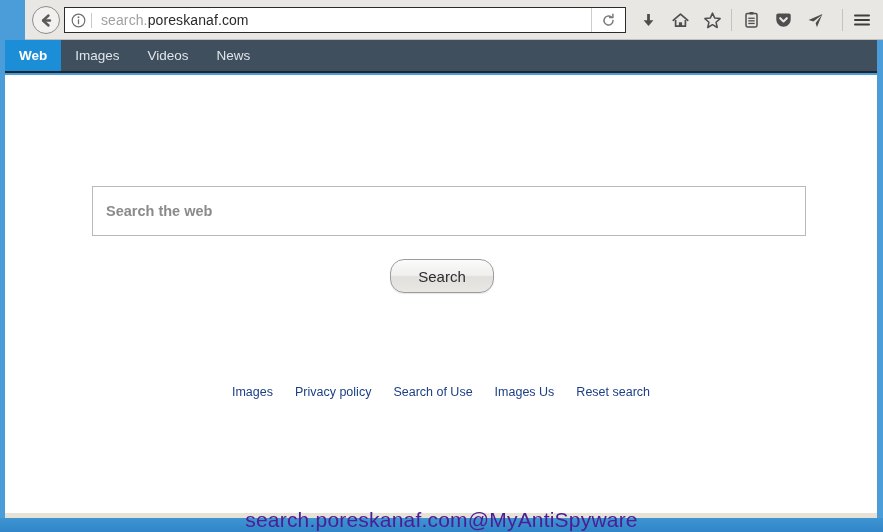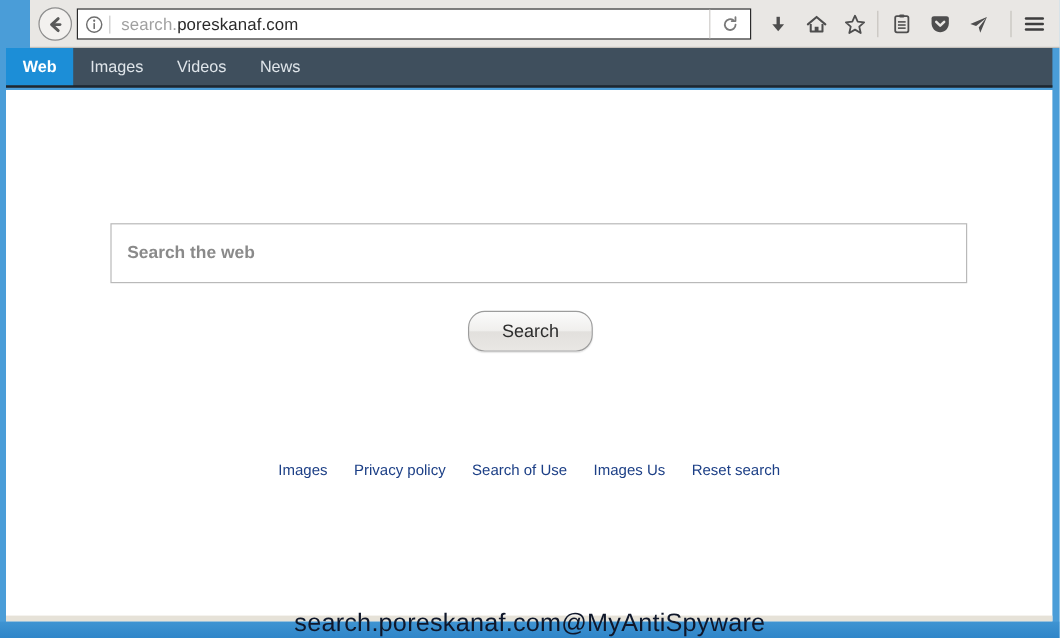--- a/index.html
+++ b/index.html
@@ -188,21 +188,21 @@
   .bottom-strip-inner {
     position:absolute; left:5px; bottom:14px;
     width:872px; height:5px;
     background:#e6e2d8;
   }
   .watermark {
     position:absolute; left:0; bottom:0;
     width:883px;
     text-align:center;
     font-size:21px;
-    color:#0f172a;
+    color:#4c1d95;
     letter-spacing:.2px;
     white-space:nowrap;
     pointer-events:none;
     line-height:1;
     padding-bottom:2px;
   }
 </style>
 </head>
 <body>
 

